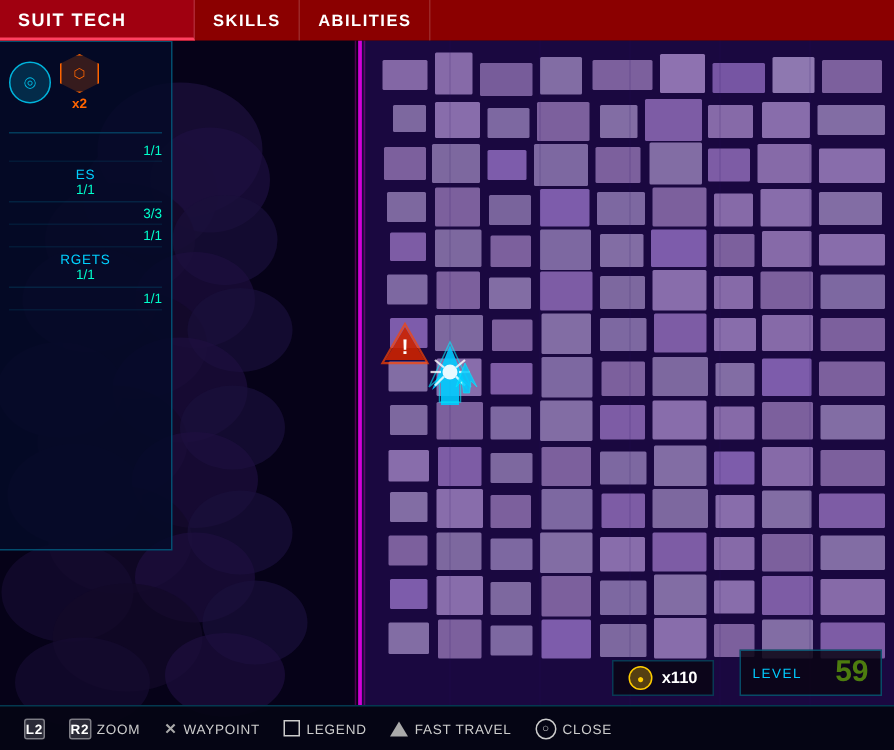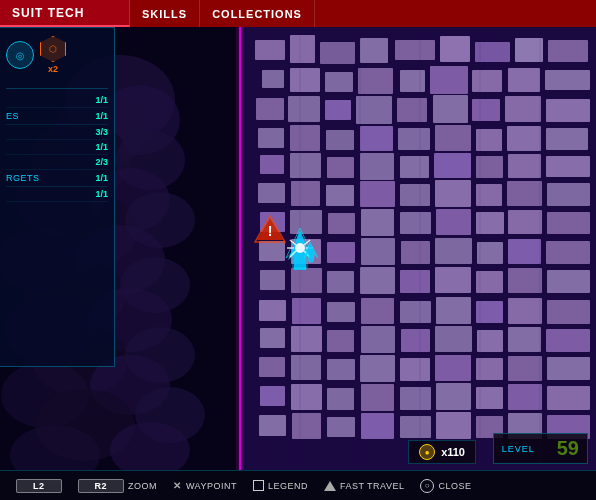--- a/index.html
+++ b/index.html
@@ -125,33 +125,34 @@
       background: rgba(0, 180, 220, 0.3);
       margin: 4px 0;
     }
 
     .stat-row {
       display: flex;
       justify-content: space-between;
       align-items: center;
       padding: 3px 0;
       border-bottom: 1px solid rgba(0, 180, 220, 0.15);
+      flex-direction: column;
     }
 
     .stat-label {
       color: #00d0ff;
       font-size: 9px;
       letter-spacing: 0.5px;
       text-transform: uppercase;
     }
 
     .stat-value {
       color: #00ffcc;
       font-size: 9px;
-      font-weight: bold;
+      font-weight: normal;
     }
 
     .stat-row-indent {
       display: flex;
       justify-content: flex-end;
       align-items: center;
       padding: 2px 0;
       border-bottom: 1px solid rgba(0, 180, 220, 0.1);
     }
 
@@ -181,21 +182,21 @@
       letter-spacing: 0.5px;
       text-transform: uppercase;
     }
 
     .btn-label {
       color: #fff;
       font-size: 9px;
       font-weight: bold;
       background: rgba(255,255,255,0.15);
       border: 1px solid rgba(255,255,255,0.4);
-      padding: 1px 16px;
+      padding: 1px 0;
       border-radius: 2px;
       min-width: 14px;
       text-align: center;
     }
 
     .btn-circle {
       width: 14px;
       height: 14px;
       border-radius: 50%;
       border: 1.5px solid #ccc;
@@ -487,21 +488,21 @@
 </div>
 
 <div id="top-nav">
   <div class="nav-item active">
     <span>SUIT TECH</span>
   </div>
   <div class="nav-item">
     <span>SKILLS</span>
   </div>
   <div class="nav-item">
-    <span>COLLECTIONS</span>
+    <span>ABILITIES</span>
   </div>
 </div>
 
 <div id="left-panel">
   <div class="panel-icons-row">
     <div class="icon-circle">◎</div>
     <div style="display:flex;flex-direction:column;align-items:center">
       <div class="icon-hex">⬡</div>
       <div class="x2-badge">x2</div>
     </div>
@@ -514,23 +515,20 @@
   <div class="stat-row">
     <span class="stat-label">ES</span>
     <span class="stat-value">1/1</span>
   </div>
   <div class="stat-row-indent">
     <span class="stat-value">3/3</span>
   </div>
   <div class="stat-row-indent">
     <span class="stat-value">1/1</span>
   </div>
-  <div class="stat-row-indent">
-    <span class="stat-value">2/3</span>
-  </div>
   <div class="stat-row">
     <span class="stat-label">RGETS</span>
     <span class="stat-value">1/1</span>
   </div>
   <div class="stat-row-indent">
     <span class="stat-value">1/1</span>
   </div>
 </div>
 
 <div id="level-badge">

